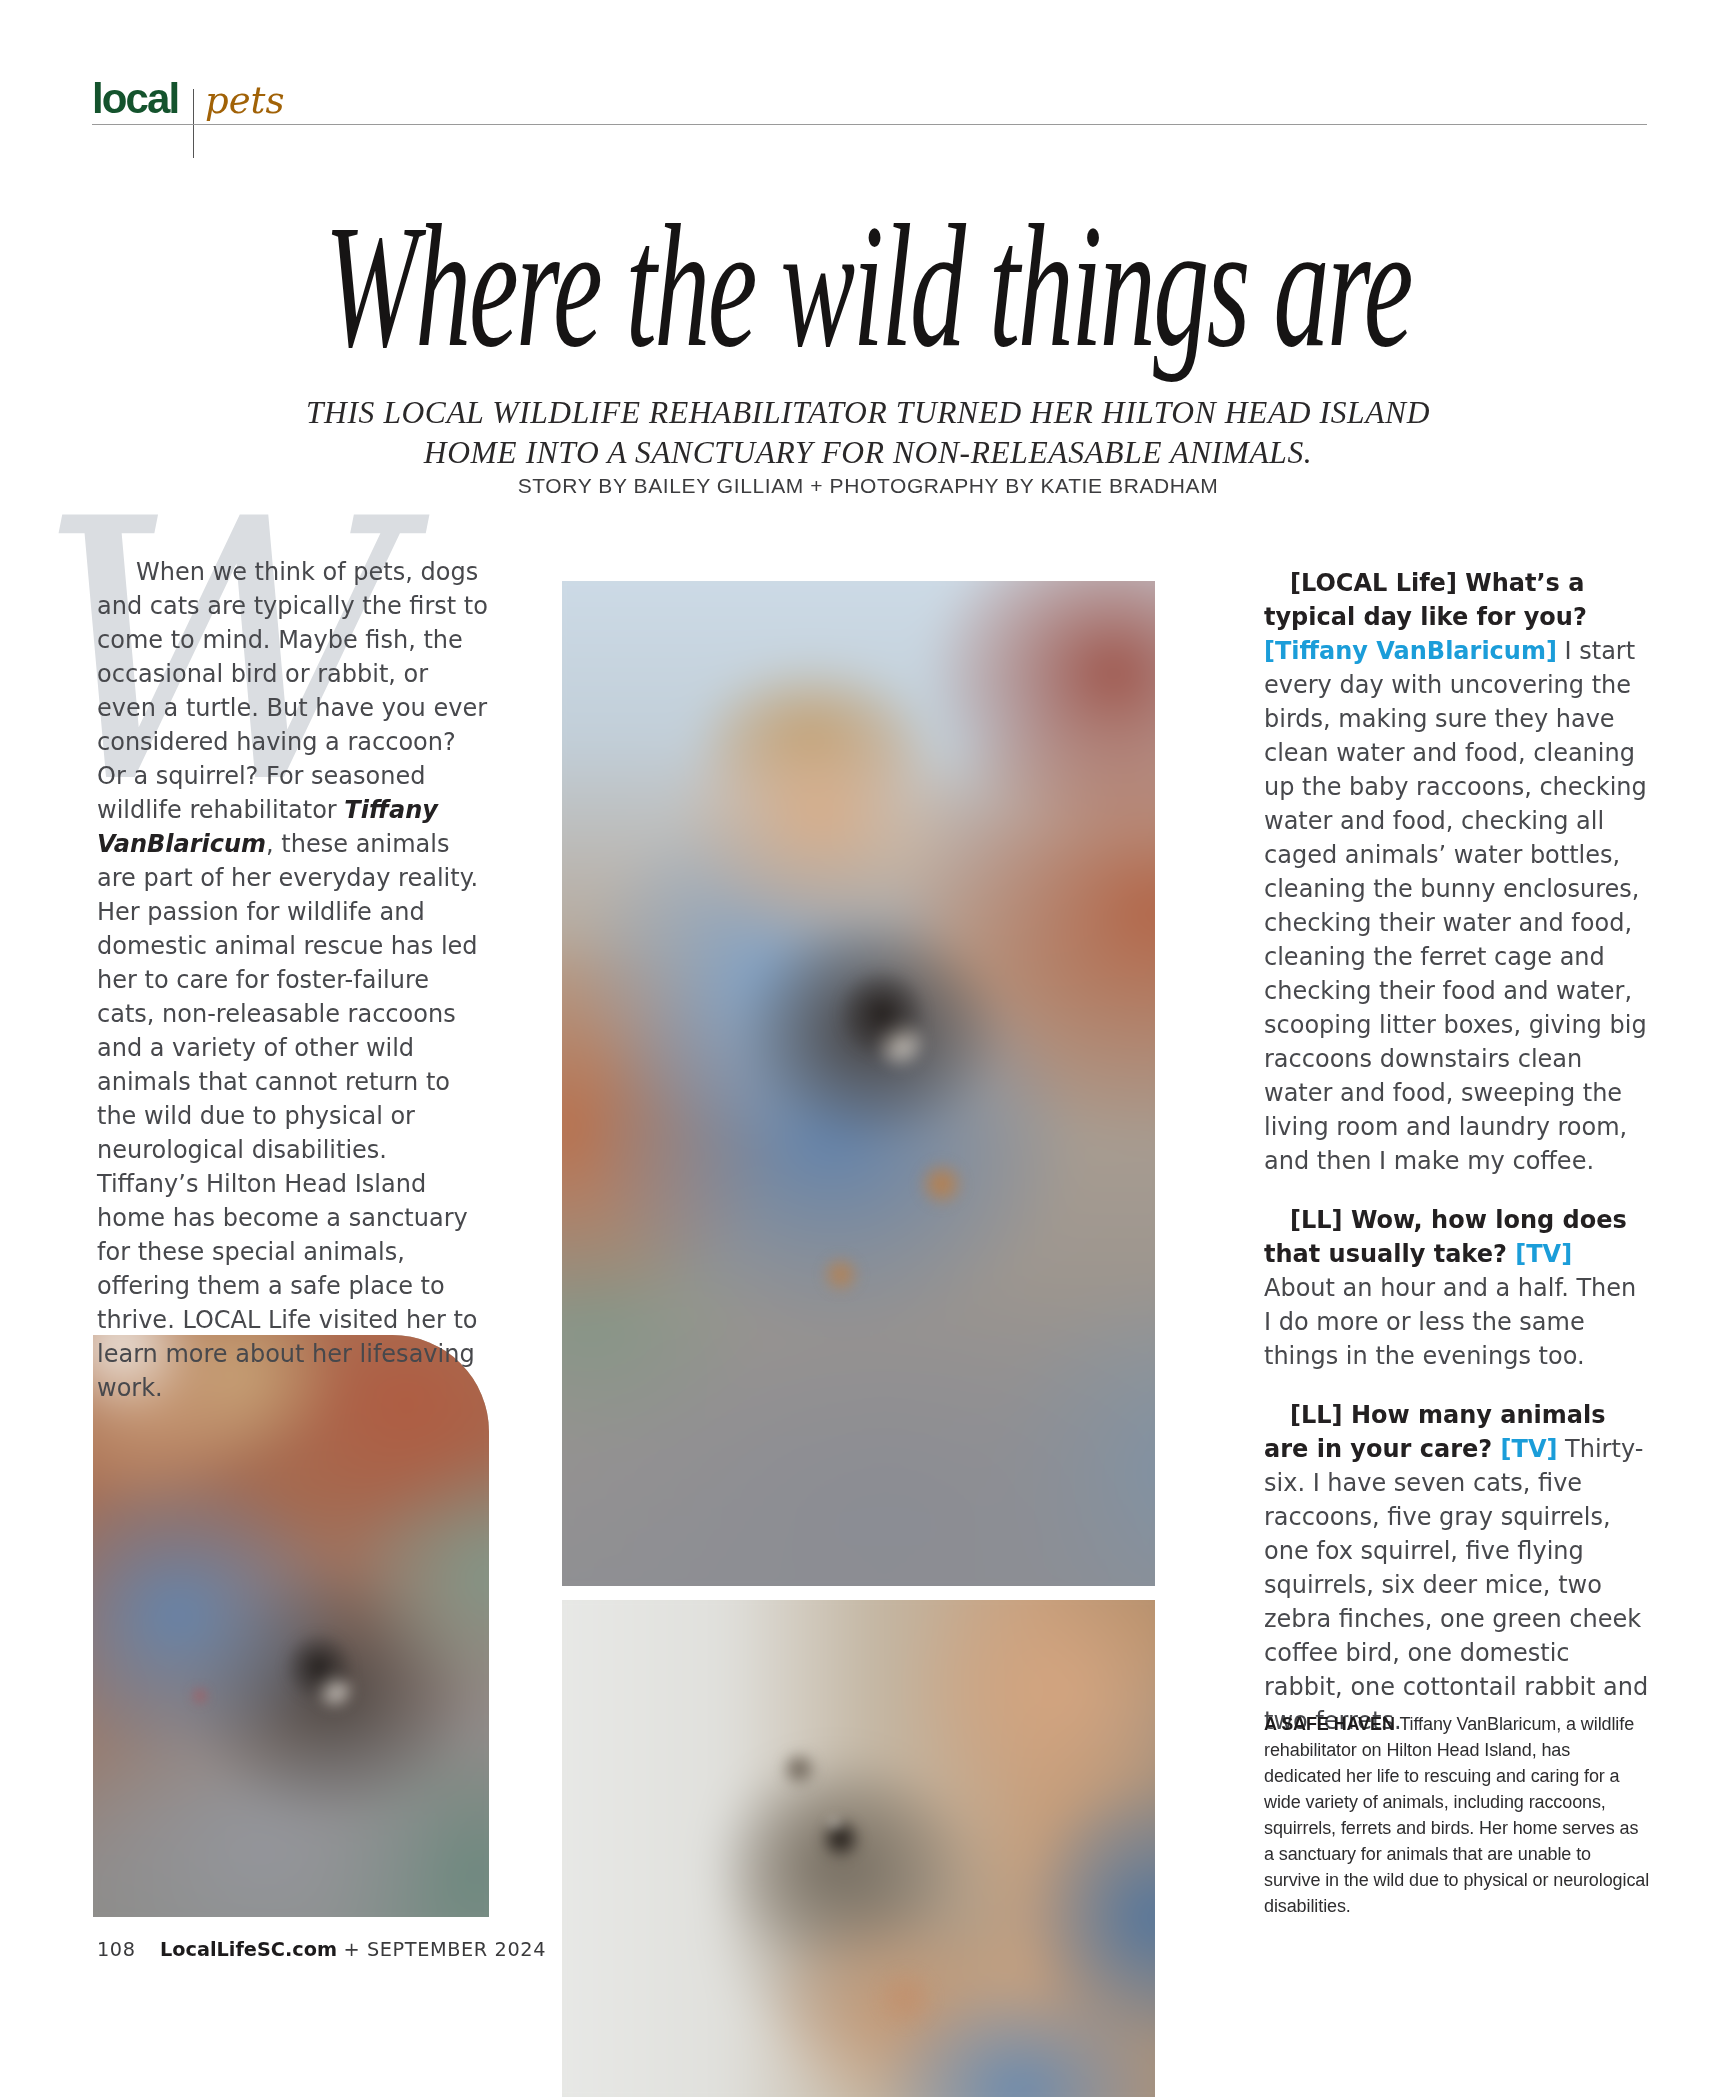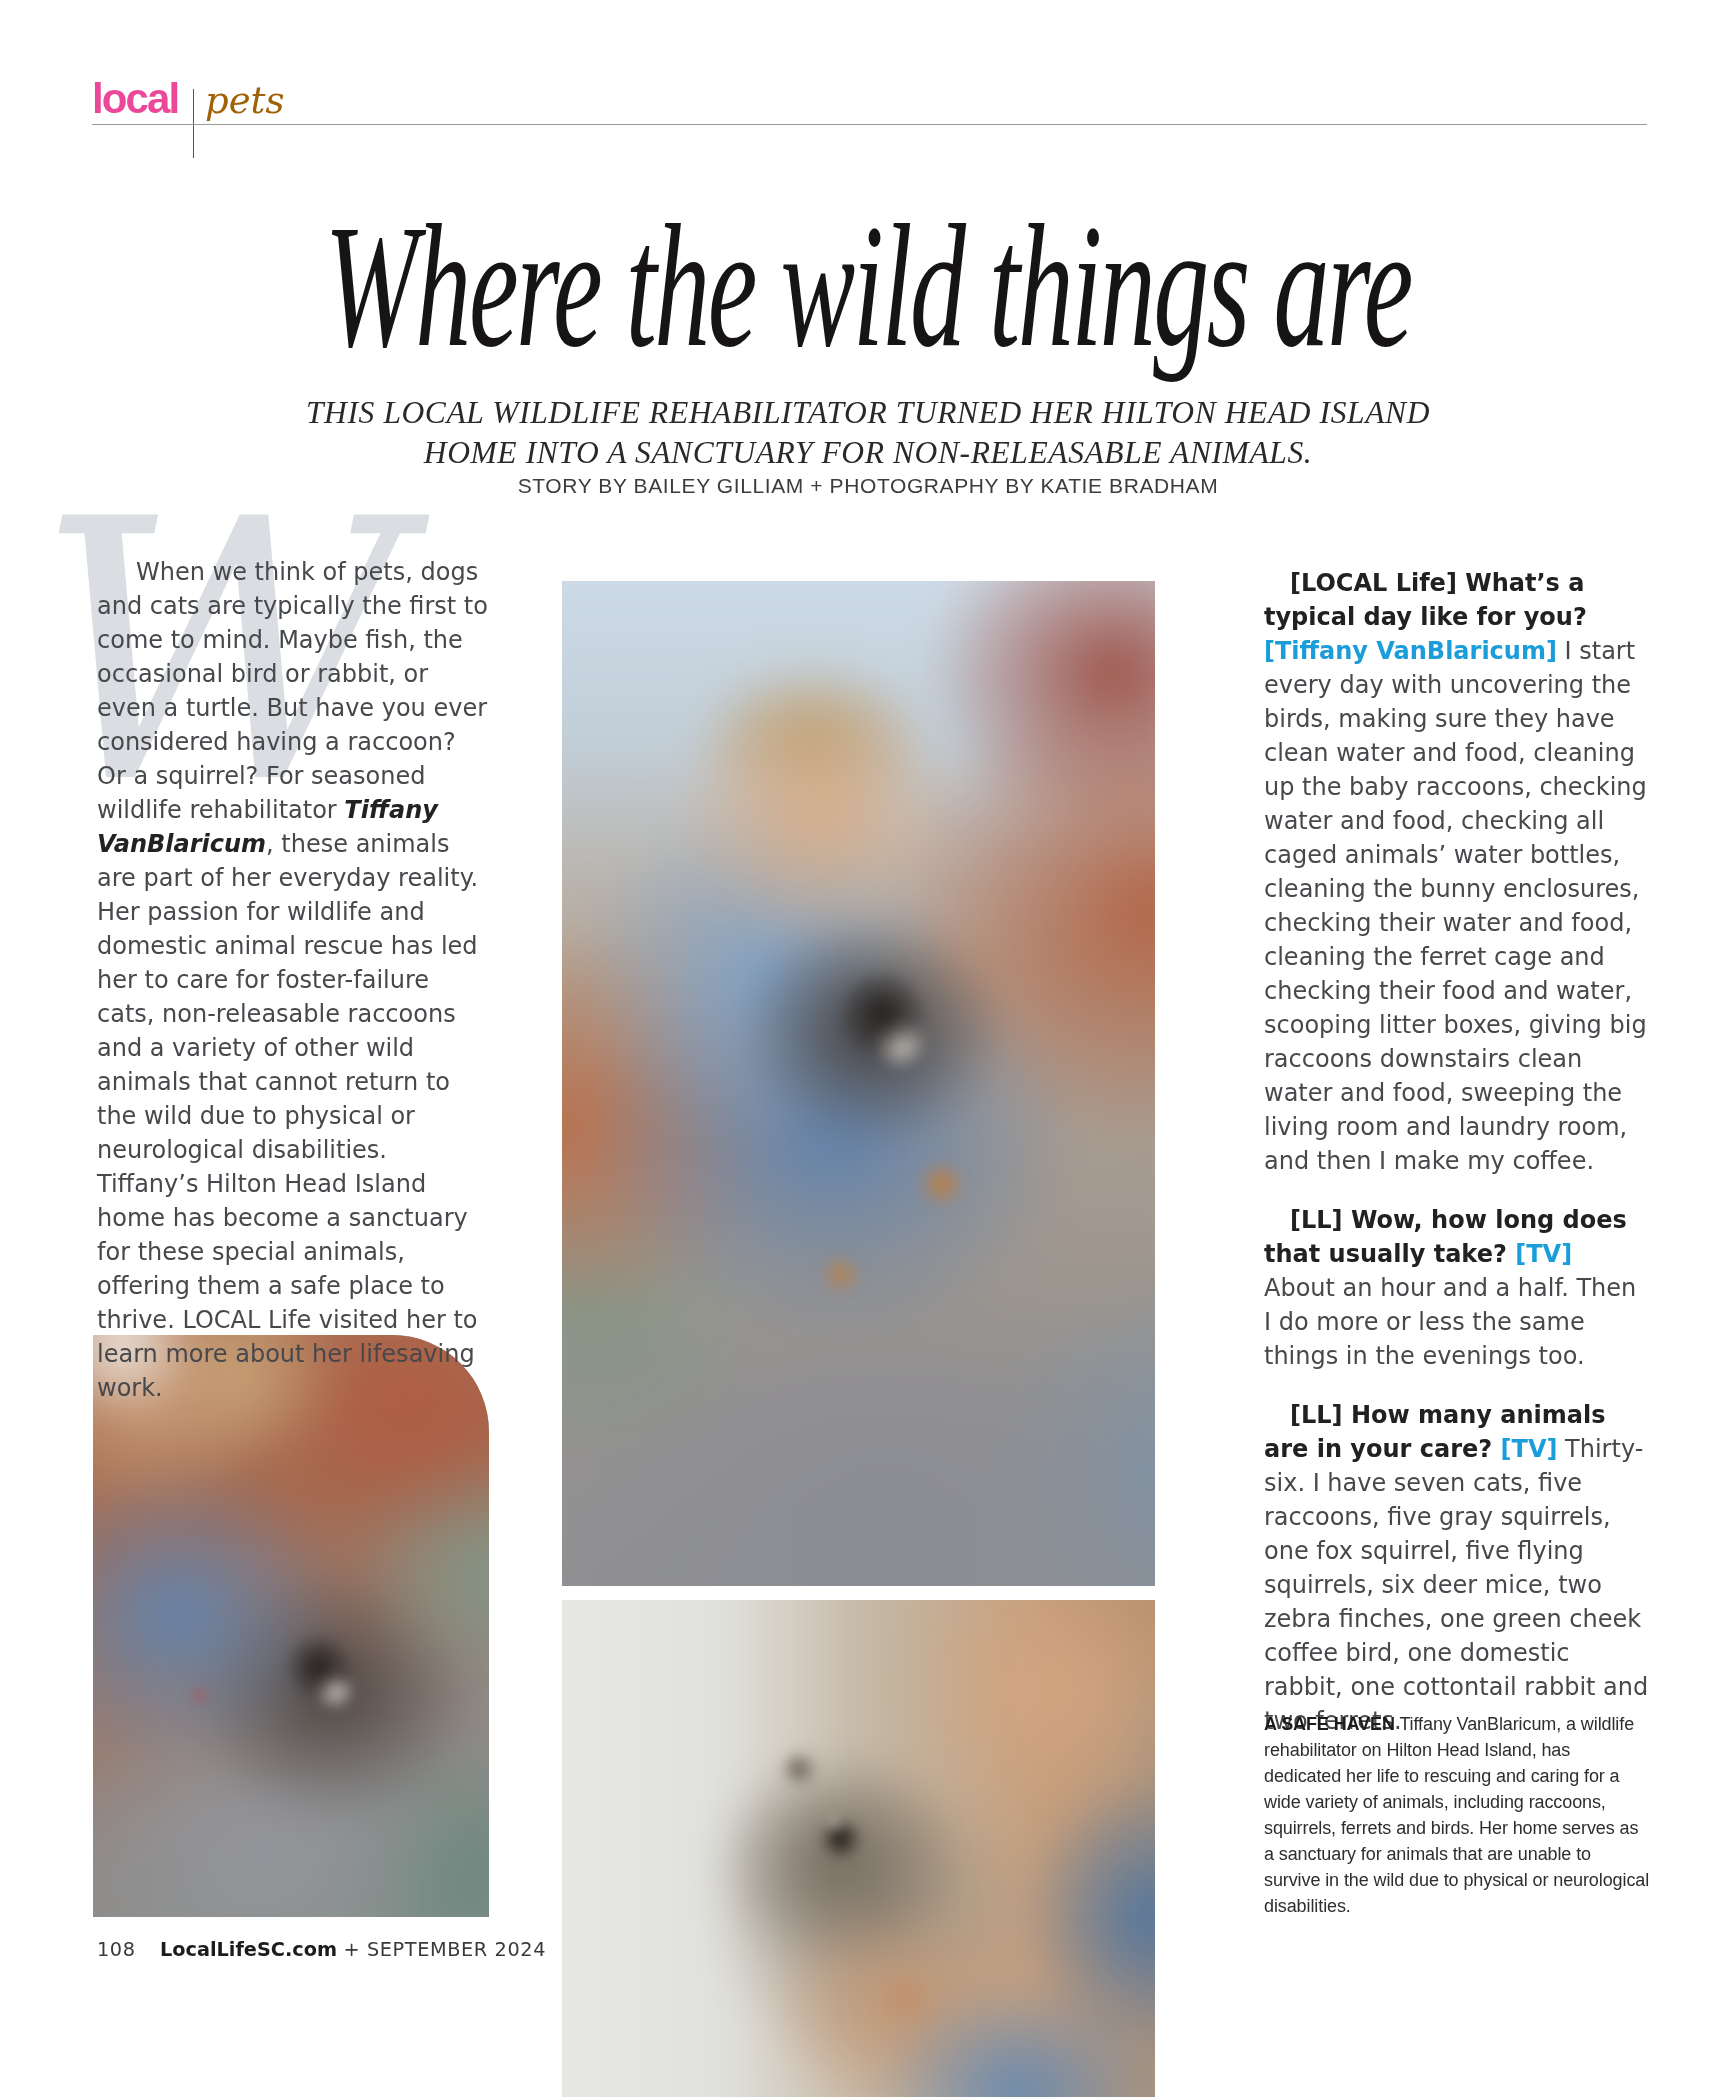--- a/index.html
+++ b/index.html
@@ -1,21 +1,21 @@
 <!DOCTYPE html>
 <html style="font-size:10.3px"><head>
 <meta charset="utf-8">
 <style>
   html,body{margin:0;padding:0;background:#ffffff;}
   #page{position:relative;width:1736px;height:2097px;background:#ffffff;overflow:hidden;
         font-family:"DejaVu Sans","Liberation Sans",sans-serif;color:#46474b;}
 
   
   #brand{position:absolute;left:92px;top:78px;font-family:"Liberation Sans",sans-serif;
-         font-weight:900;font-size:42px;letter-spacing:-1.9px;color:#ec4899;line-height:1;}
+         font-weight:900;font-size:42px;letter-spacing:-1.9px;color:#14532d;line-height:1;}
   #section-rule-h{position:absolute;left:92px;top:124px;width:1555px;height:1.3px;background:#9a9a9a;}
   #section-rule-v{position:absolute;left:193px;top:89px;width:1.3px;height:69px;background:#555;}
   #section-script{position:absolute;left:205px;top:82px;font-family:"DejaVu Serif",serif;
          font-style:italic;font-size:37px;color:#a16207;line-height:1;}
 
   
   #title-wrap{position:absolute;left:0;top:199px;width:1736px;text-align:center;}
   #title{display:inline-block;font-family:"Liberation Serif","DejaVu Serif",serif;font-style:italic;
          font-weight:400;font-size:175px;line-height:1;color:#161414;letter-spacing:-3.9px;
          transform:scaleX(0.64);transform-origin:50% 50%;white-space:nowrap;}

